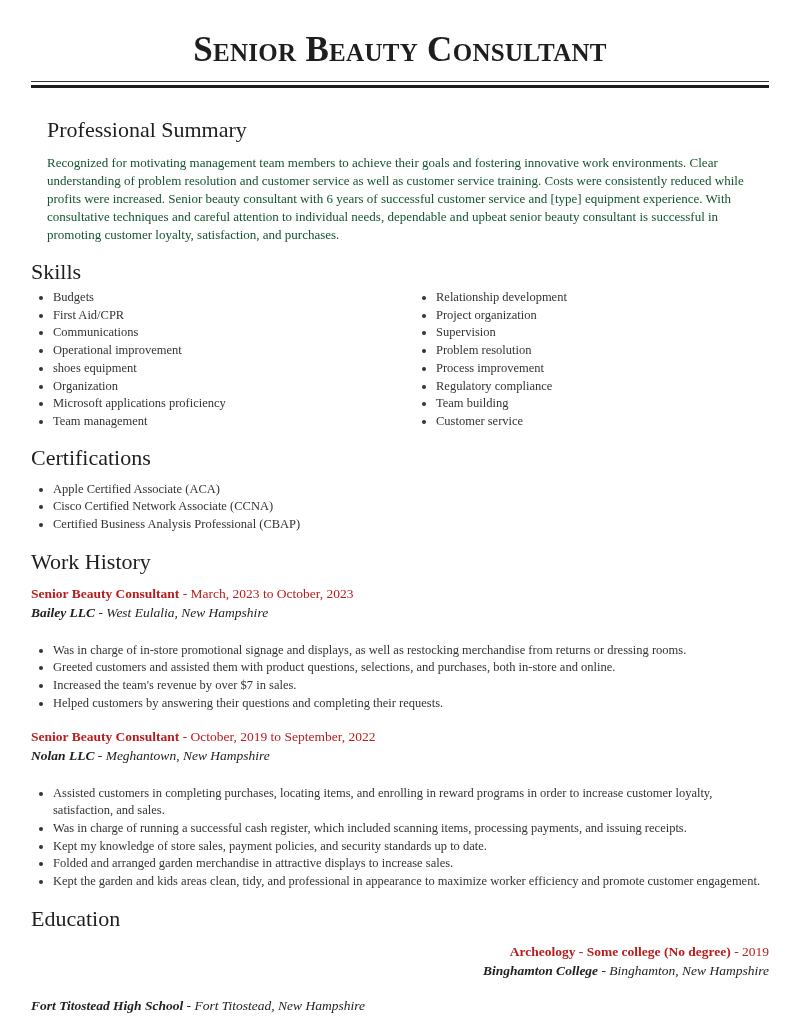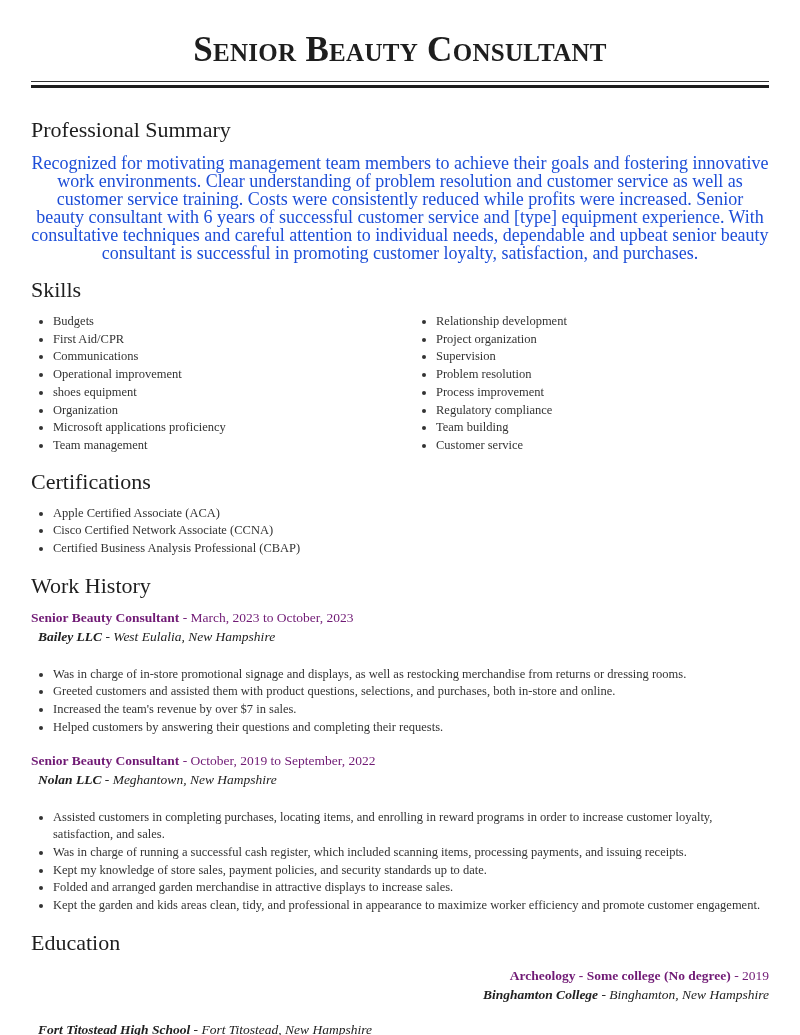--- a/index.html
+++ b/index.html
@@ -17,43 +17,43 @@
     .rule-top { margin-top: 9px; height: 1px; background: #333; }
     .rule-bottom { margin-top: 3px; height: 3px; background: #1e1e1e; }
     .contact {
       text-align: center; font-size: 13.5px; margin-top: 18px; line-height: 18px; color: #222;
     }
     .contact .sep { padding: 0 9px; }
     h2 {
       font-weight: normal; font-size: 22px; margin: 0; line-height: 28px; color: #1e1e1e;
     }
     p.summary {
-      font-size: 18px; line-height: 18px; margin: 10px 0 0 0; color: #1d4ed8; text-align: center;
+      font-size: 13px; line-height: 18px; margin: 10px 0 0 0; color: #14532d;
     }
     ul { margin: 0; padding-left: 22px; }
     li { font-size: 12.5px; line-height: 17.7px; color: #333; }
-    .skills { display: flex; margin-top: 9px; gap: 28px; }
+    .skills { display: flex; margin-top: 3px; gap: 28px; }
     .skills ul { width: 364px; }
-    .job-head { font-size: 13.5px; line-height: 18px; color: #701a75; }
+    .job-head { font-size: 13.5px; line-height: 18px; color: #b91c1c; }
     .job-head b { font-weight: bold; }
     .job-sub { font-size: 13.5px; line-height: 18px; font-style: italic; color: #222; margin-top: 1px; }
-    .job-sub b { font-weight: bold; margin-left: 7px; }
+    .job-sub b { font-weight: bold; }
     .job-bullets { margin-top: 20px; }
   </style>
 </head>
 <body>
 
 <div class="page">
 
   <h1 class="title">Senior Beauty Consultant</h1>
   <div class="rule-top"></div>
   <div class="rule-bottom"></div>
 
 
-  <section style="margin-top:28px;">
+  <section style="margin-top:28px;margin-left:16px;">
     <h2>Professional Summary</h2>
     <p class="summary">Recognized for motivating management team members to achieve their goals and fostering innovative work environments. Clear understanding of problem resolution and customer service as well as customer service training. Costs were consistently reduced while profits were increased. Senior beauty consultant with 6 years of successful customer service and [type] equipment experience. With consultative techniques and careful attention to individual needs, dependable and upbeat senior beauty consultant is successful in promoting customer loyalty, satisfaction, and purchases.</p>
   </section>
 
   <section style="margin-top:14px;">
     <h2>Skills</h2>
     <div class="skills">
       <ul>
         <li>Budgets</li>
         <li>First Aid/CPR</li>

